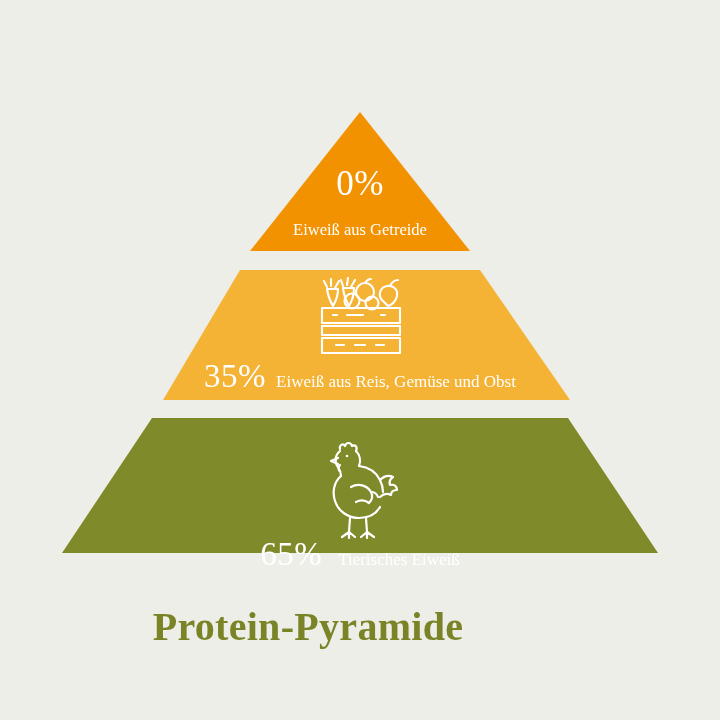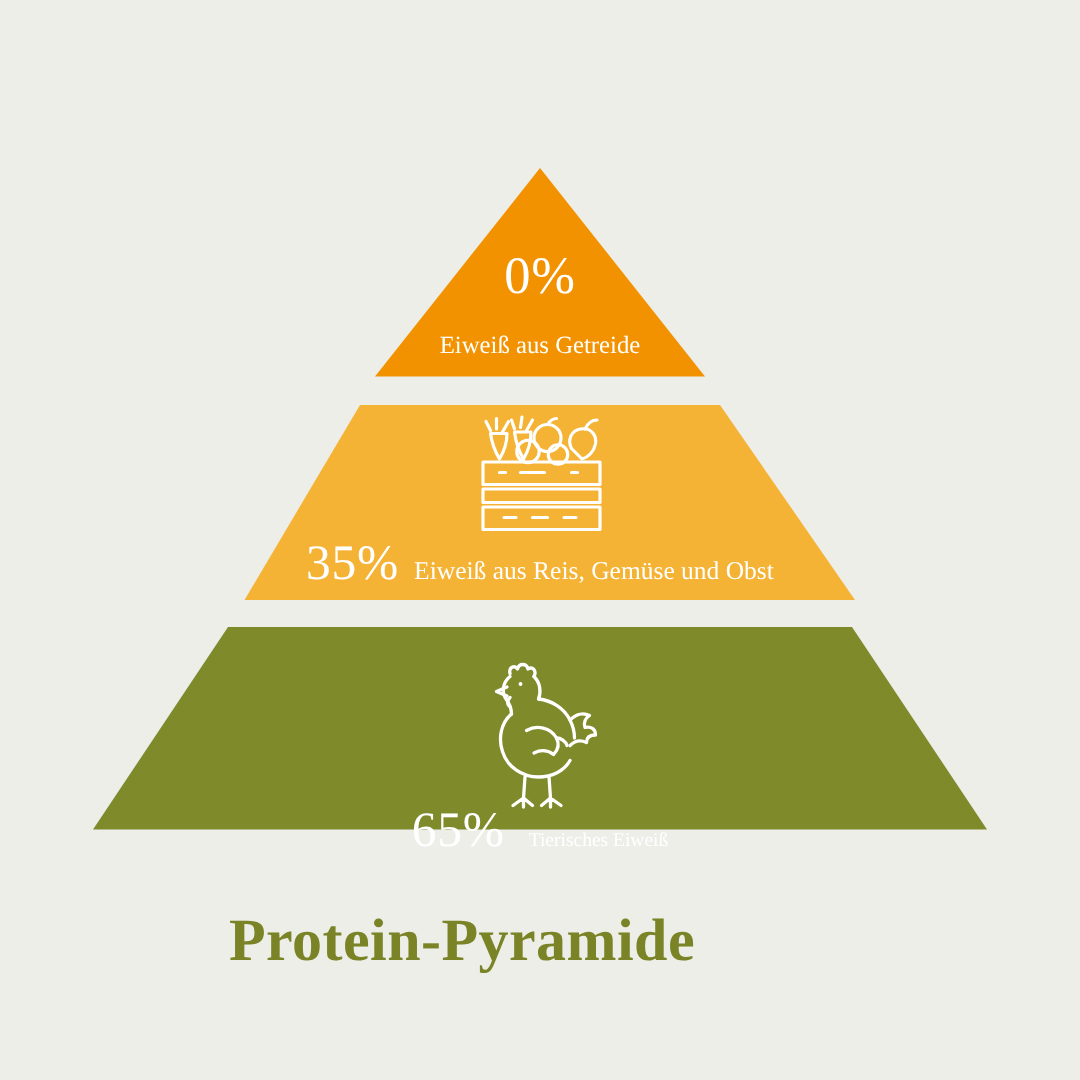--- a/index.html
+++ b/index.html
@@ -86,21 +86,21 @@
     align-items: baseline;
     justify-content: center;
     margin-top: 29px;
   }
   #tier3-text .pct {
     font-size: 33px;
     line-height: 38px;
     letter-spacing: 0.5px;
   }
   #tier3-text .lbl {
-    font-size: 13px;
+    font-size: 17px;
     line-height: 38px;
     margin-left: 16px;
     text-align: right;
   }
   #chart-title {
     position: absolute;
     left: 0;
     top: 603px;
     width: 616px;
     text-align: center;

